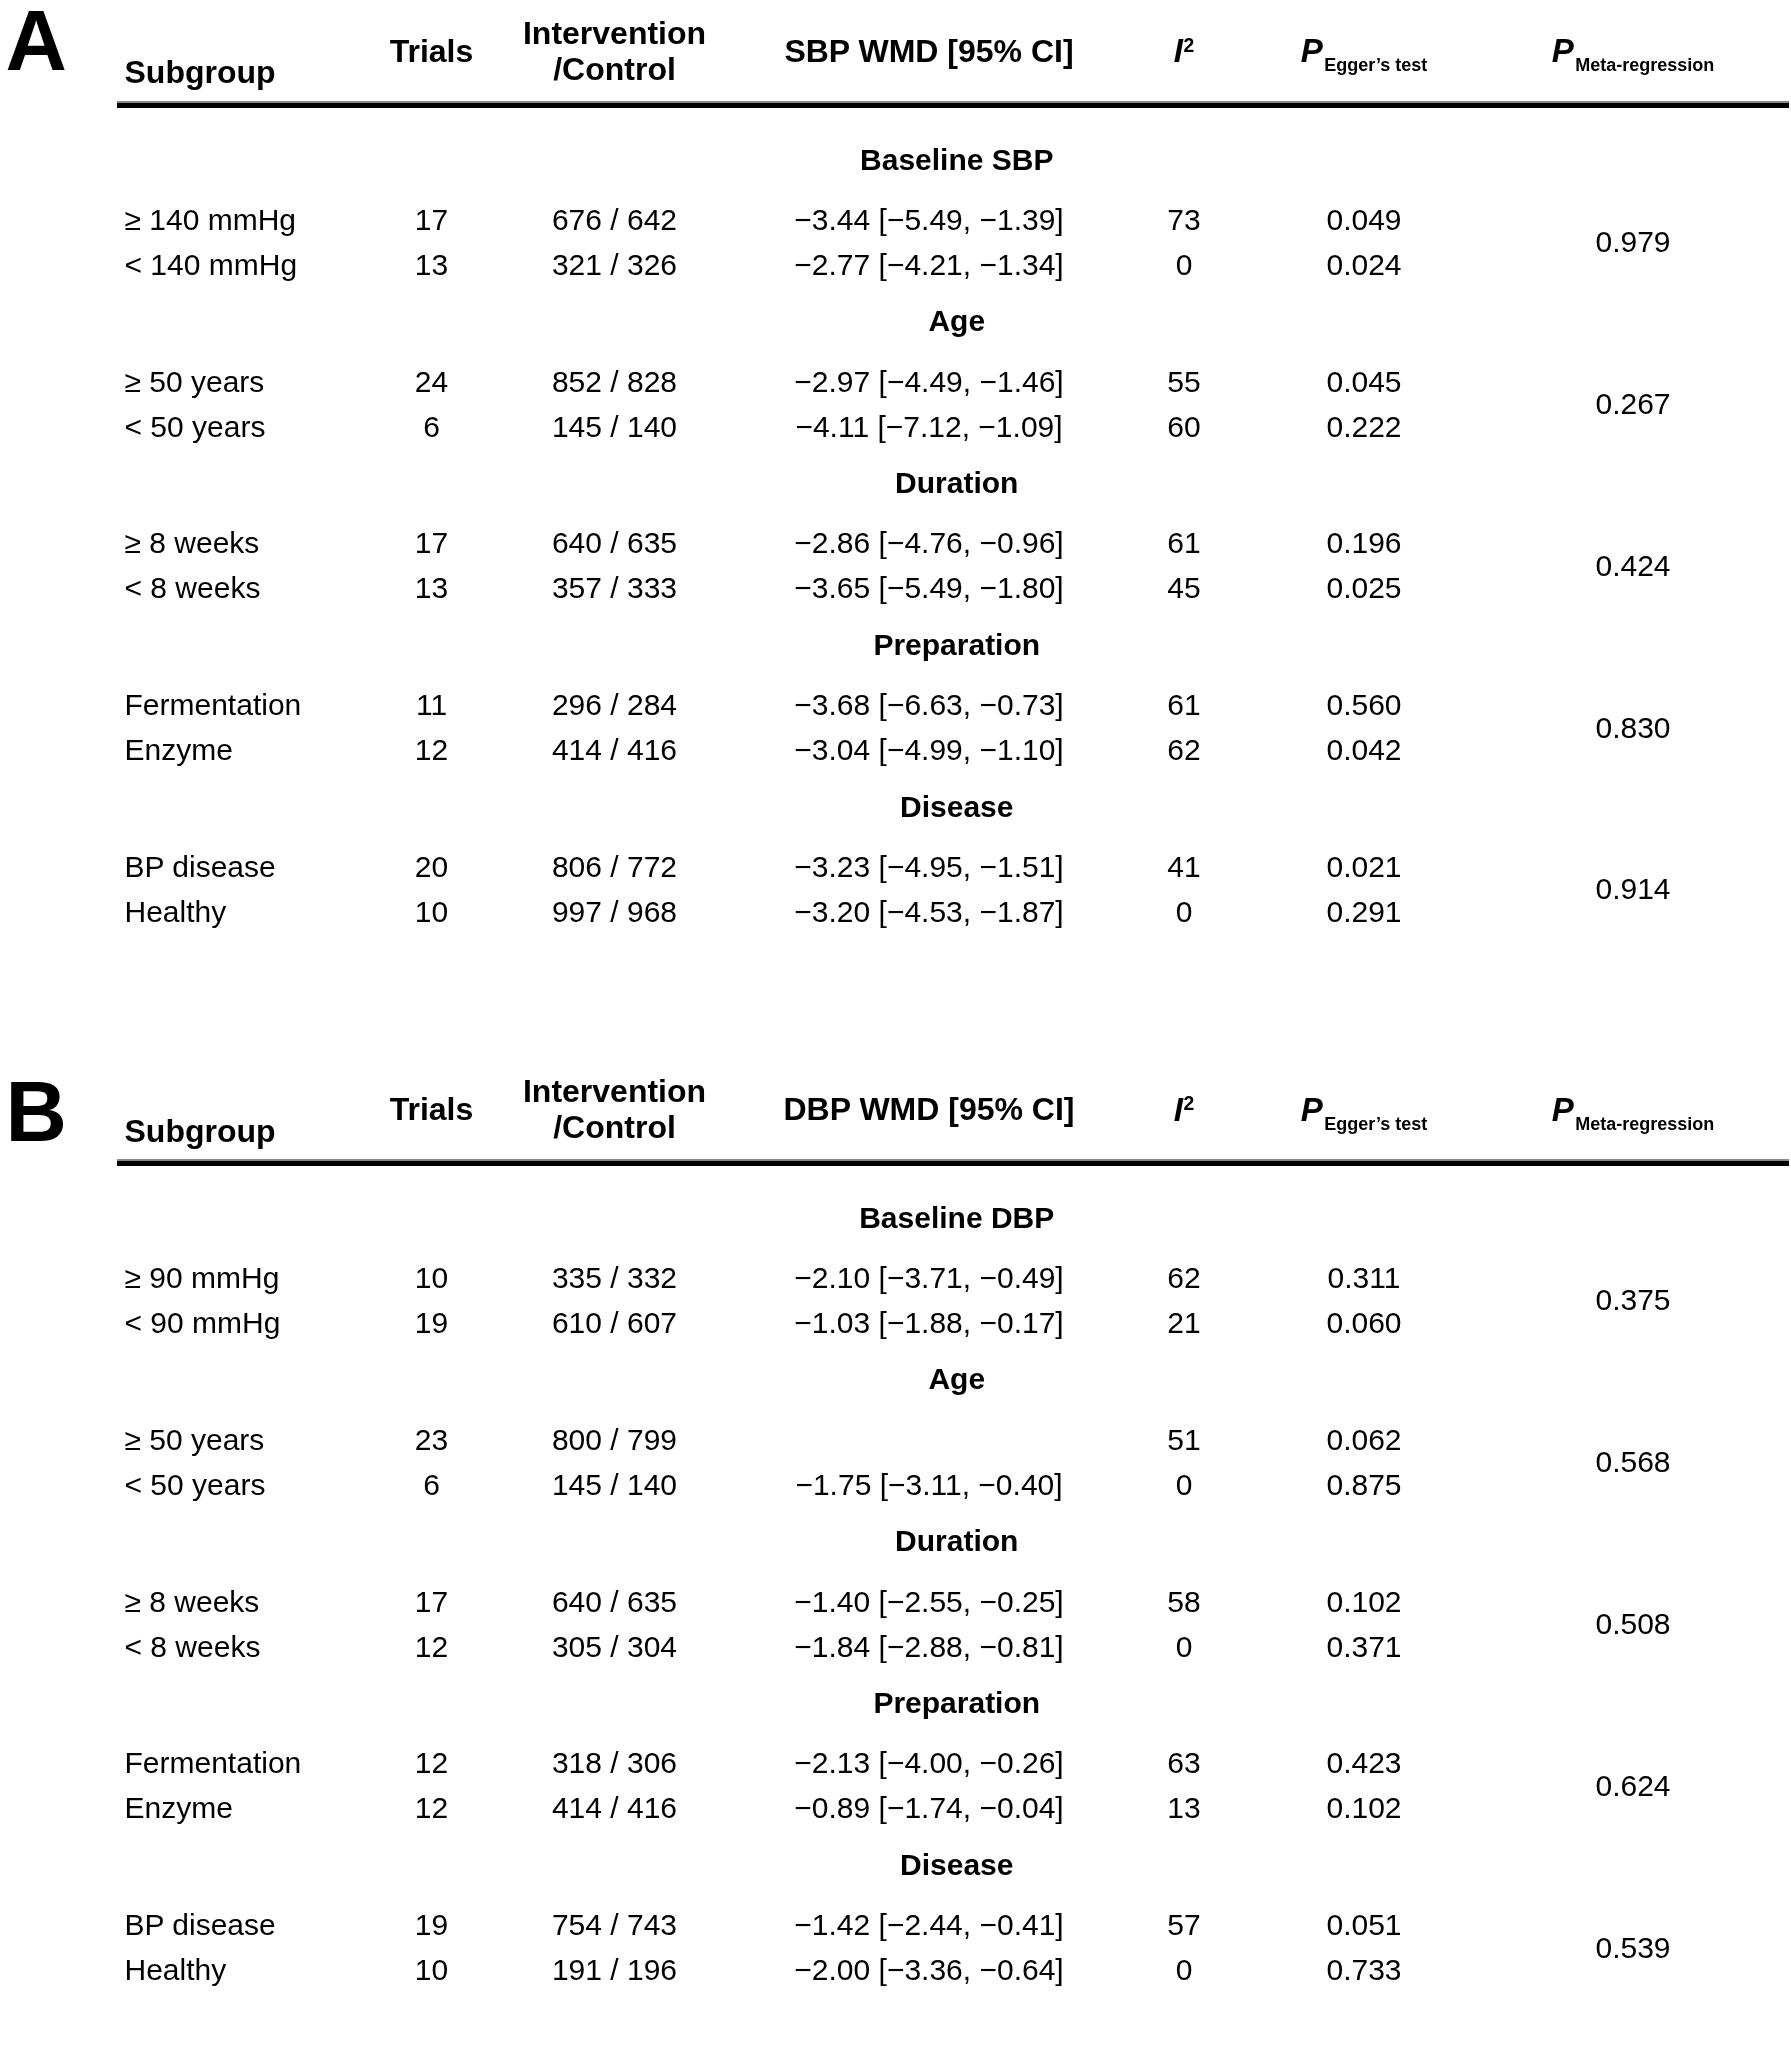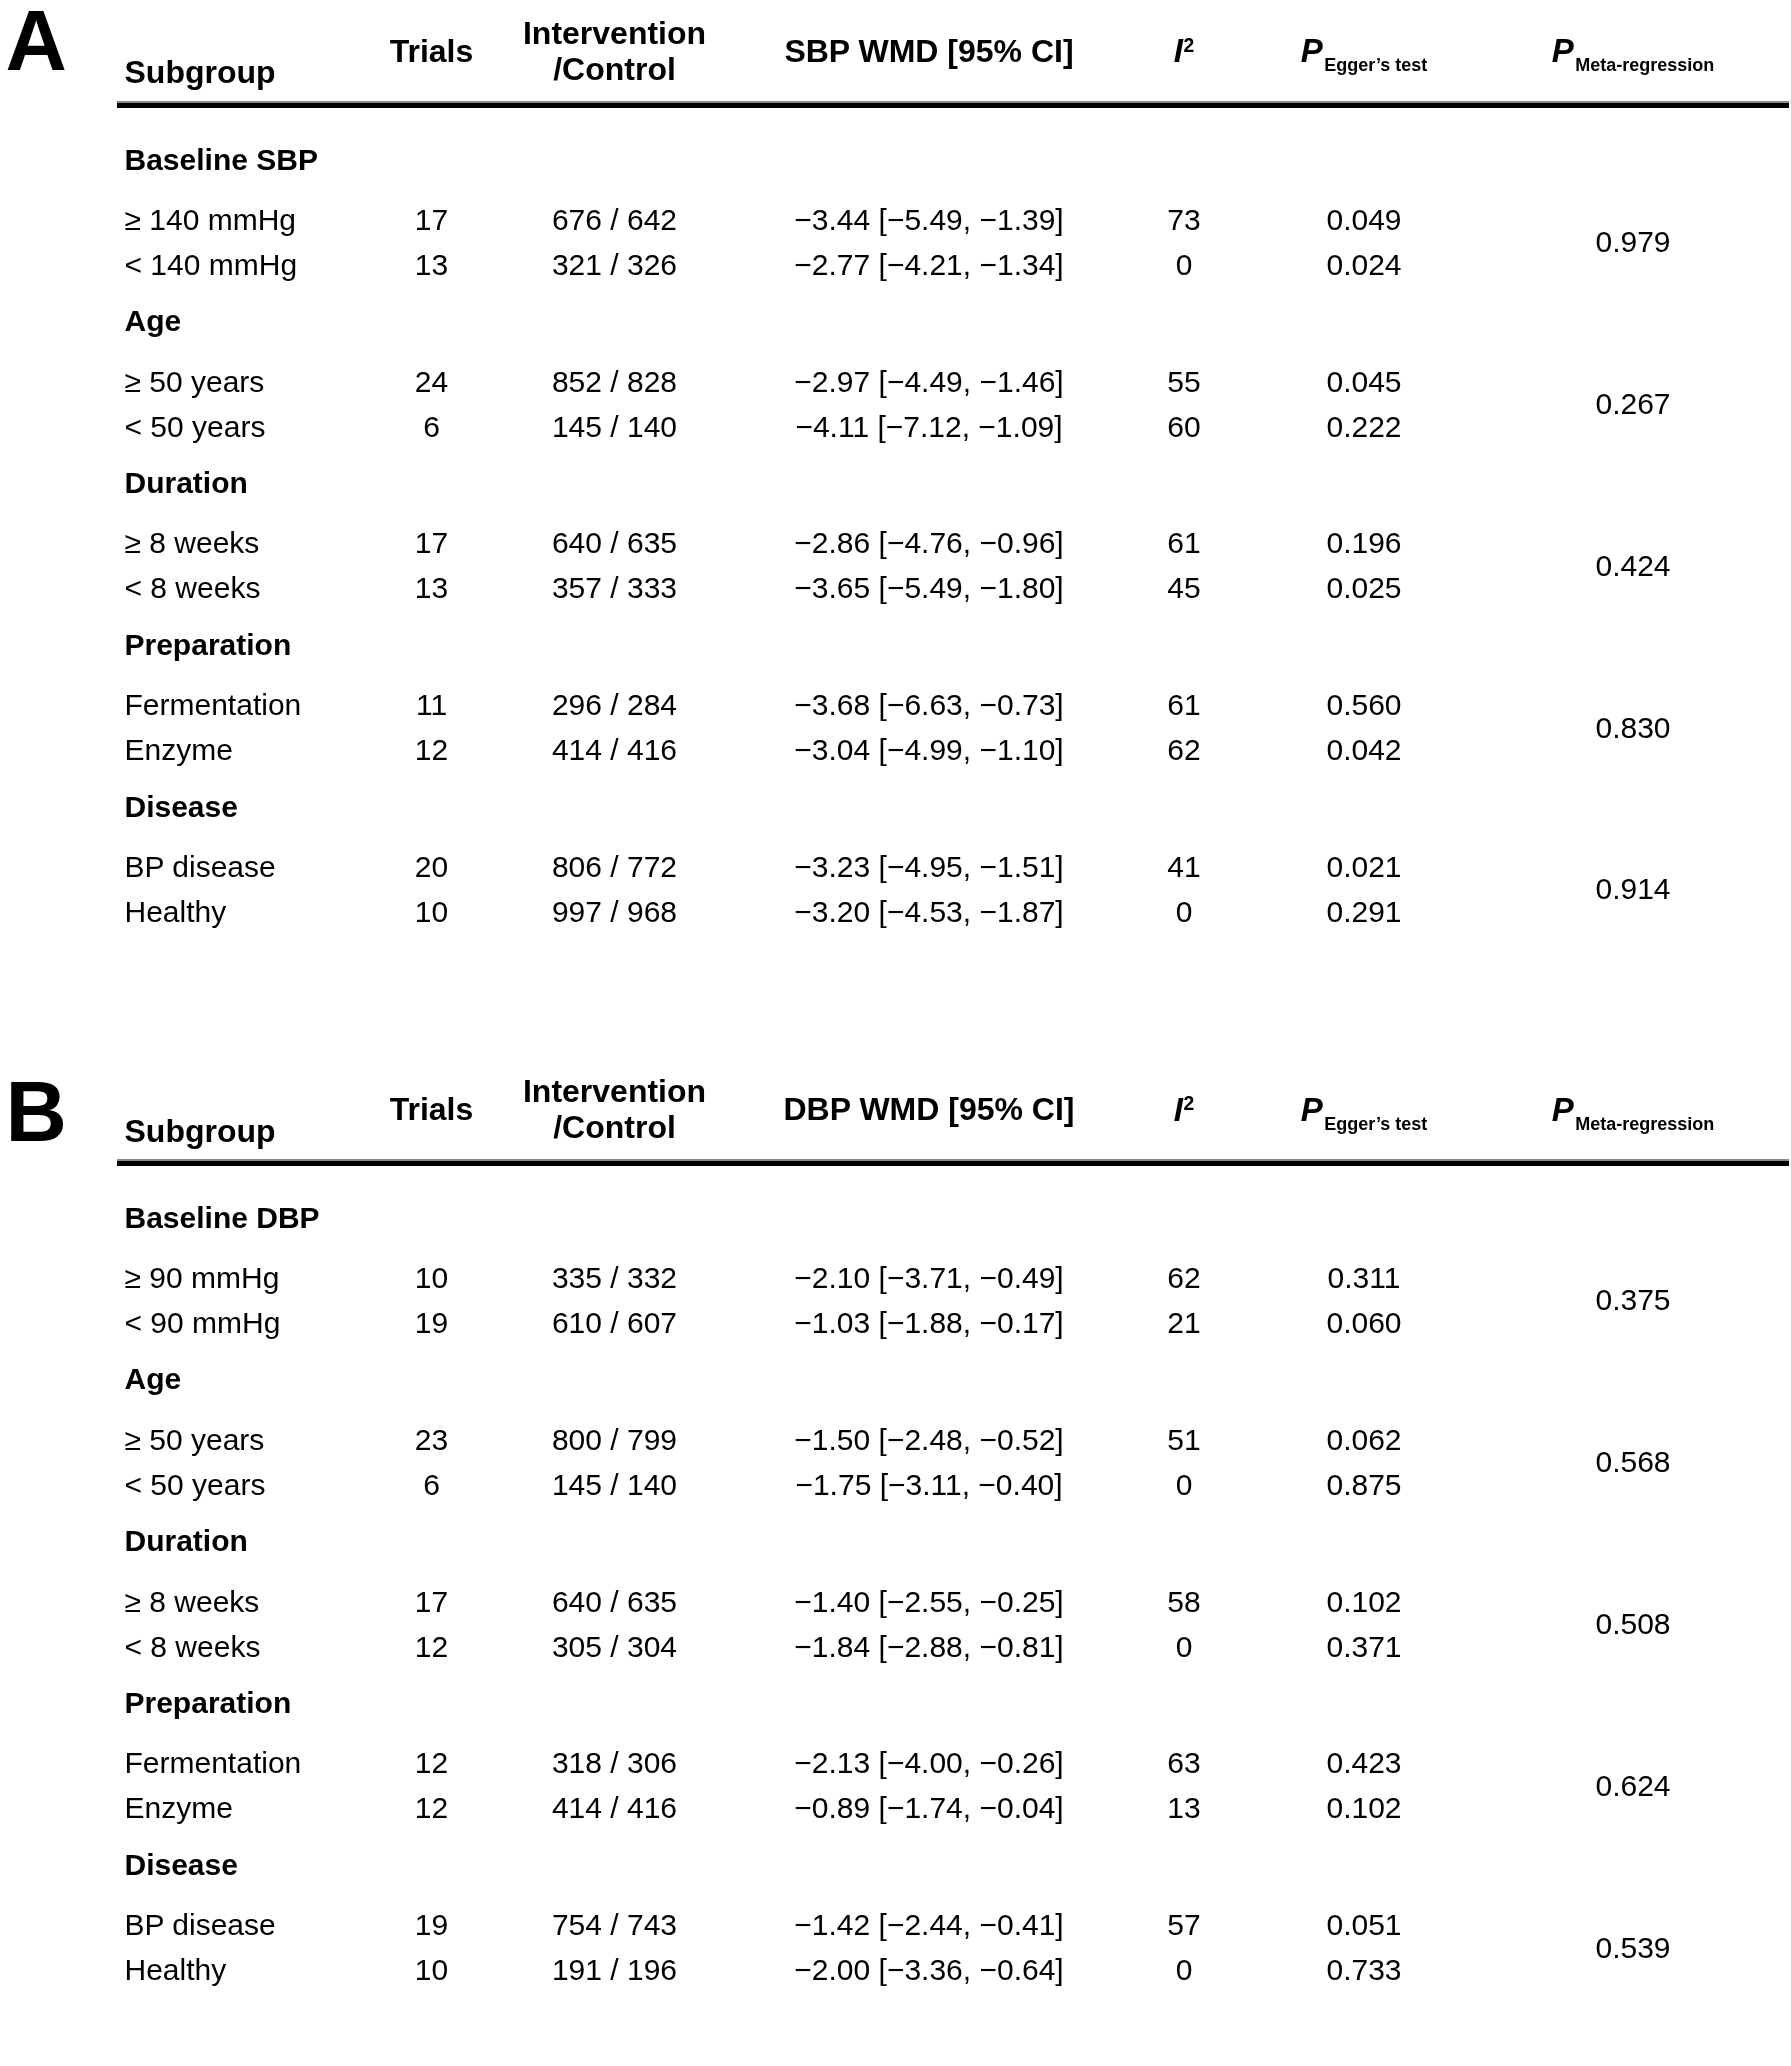--- a/index.html
+++ b/index.html
@@ -9,21 +9,21 @@
   .panel-label{position:absolute;left:5.4px;top:-7.5px;font-size:85px;font-weight:800;line-height:1;letter-spacing:-2.1px;}
   .panel-b .panel-label{top:5.4px;}
   .tbl{width:1672px;}
   .thead{display:grid;grid-template-columns:258px 113px 253px 376px 134px 226px 312px;align-items:center;min-height:92px;}
   .th{font-weight:bold;font-size:32px;text-align:center;line-height:1.15;}
   .h-sub{text-align:left;padding-left:7.5px;margin-top:43px;}
   .h-int span{display:block;}
   .rule{height:7px;background:linear-gradient(#8a8a8a 0 2.1px,#000 2.1px 100%);margin-top:3.2px;}
   .sections{margin-top:34px;}
   .section{margin-bottom:16px;}
-  .section-title{font-size:30px;font-weight:bold;padding-left:7.5px;margin-bottom:20.4px;line-height:1.18;}
+  .section-title{font-size:30px;font-weight:bold;padding-left:7.5px;margin-bottom:20.4px;line-height:1.18;text-align:center;}
   .grid{display:grid;grid-template-columns:258px 113px 253px 376px 134px 226px 312px;grid-auto-rows:45px;}
   .td{display:flex;align-items:center;justify-content:center;font-size:30px;white-space:nowrap;}
   .c-sub{grid-column:1;justify-content:flex-start;padding-left:7.5px;}
   .c-tri{grid-column:2;}
   .c-int{grid-column:3;}
   .c-wmd{grid-column:4;text-align:right;}
   .c-i2{grid-column:5;}
   .c-egg{grid-column:6;}
   .c-meta{grid-column:7;grid-row:1 / span 2;}
   .pbase,.ibase{font-style:italic;font-weight:bold;font-size:33px;}
@@ -186,21 +186,20 @@
           <div class="td c-egg">0.060</div>
         </div>
       </div>
 
       <div class="section">
         <div class="section-title">Age</div>
         <div class="grid">
           <div class="td c-sub">≥ 50 years</div>
           <div class="td c-tri">23</div>
           <div class="td c-int">800 / 799</div>
-          <div class="td c-wmd">−1.50 [−2.48, −0.52]</div>
           <div class="td c-i2">51</div>
           <div class="td c-egg">0.062</div>
           <div class="td c-meta">0.568</div>
           <div class="td c-sub">&lt; 50 years</div>
           <div class="td c-tri">6</div>
           <div class="td c-int">145 / 140</div>
           <div class="td c-wmd">−1.75 [−3.11, −0.40]</div>
           <div class="td c-i2">0</div>
           <div class="td c-egg">0.875</div>
         </div>

